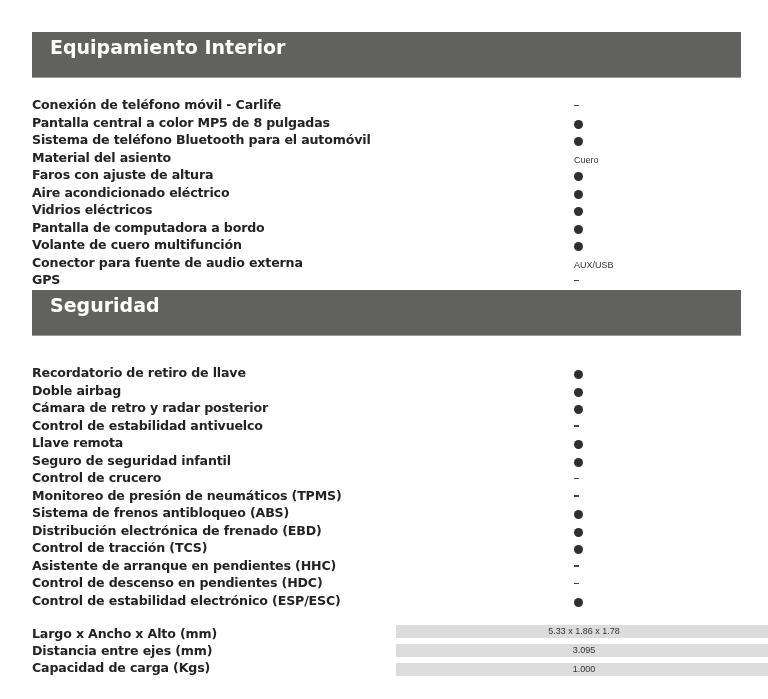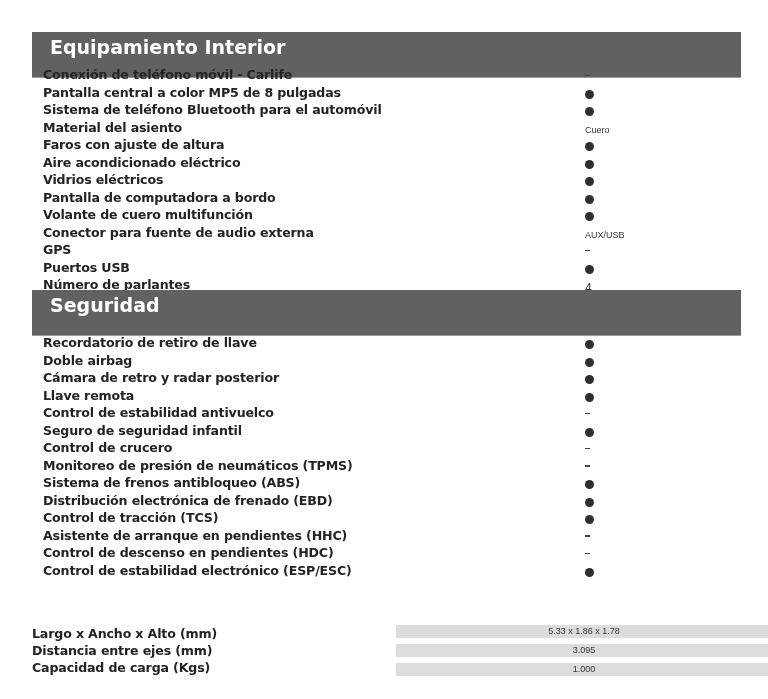--- a/index.html
+++ b/index.html
@@ -7,21 +7,21 @@
     width: 768px; height: 699px; position: relative; overflow: hidden;
     font-family: "Liberation Sans", sans-serif; color: #1e1e1e;
   }
   .section-header {
     position: absolute; left: 32px; width: 709px; height: 46px;
     background: #616160; color: #ffffff;
     font-family: "DejaVu Sans", sans-serif; font-weight: bold;
     font-size: 19px; line-height: 30px; padding-left: 18px; box-sizing: border-box;
     border-bottom: 1px solid #9a9a9a;
   }
-  .rows { position: absolute; left: 43px; width: 709px; }
+  .rows { position: absolute; left: 32px; width: 709px; margin-top: 30px; }
   .row { position: relative; height: 17.5px; }
   .row .label {
     position: absolute; left: 0; top: 0;
     font-family: "DejaVu Sans", sans-serif; font-size: 12.6px; font-weight: bold;
     line-height: 17.5px; color: #232323; white-space: nowrap; letter-spacing: -0.15px;
   }
   .row .value {
     position: absolute; left: 542px; top: 0; height: 17.5px;
     display: flex; align-items: center;
   }
@@ -153,29 +153,29 @@
         <span class="dot"></span>
       </span>
     </div>
     <div class="row">
       <span class="label">Cámara de retro y radar posterior</span>
       <span class="value">
         <span class="dot"></span>
       </span>
     </div>
     <div class="row">
+      <span class="label">Control de estabilidad antivuelco</span>
+      <span class="value">
+        <span class="dash"></span>
+      </span>
+    </div>
+    <div class="row">
       <span class="label">Llave remota</span>
       <span class="value">
         <span class="dot"></span>
-      </span>
-    </div>
-    <div class="row">
-      <span class="label">Control de estabilidad antivuelco</span>
-      <span class="value">
-        <span class="dash"></span>
       </span>
     </div>
     <div class="row">
       <span class="label">Seguro de seguridad infantil</span>
       <span class="value">
         <span class="dot"></span>
       </span>
     </div>
     <div class="row">
       <span class="label">Control de crucero</span>

